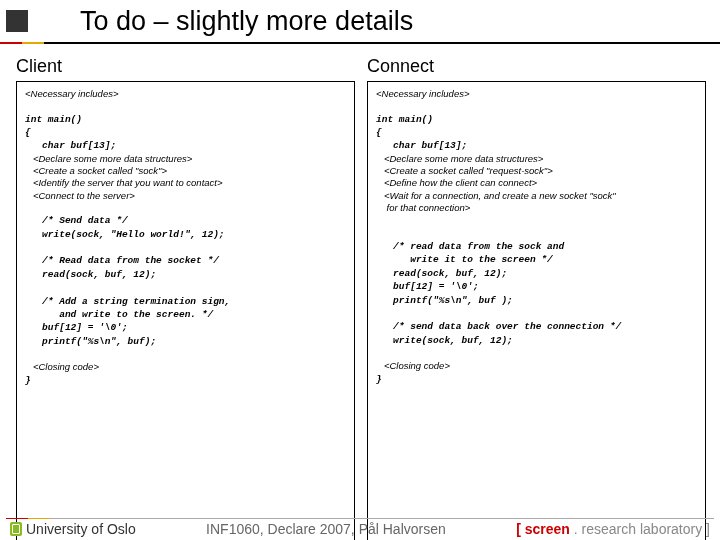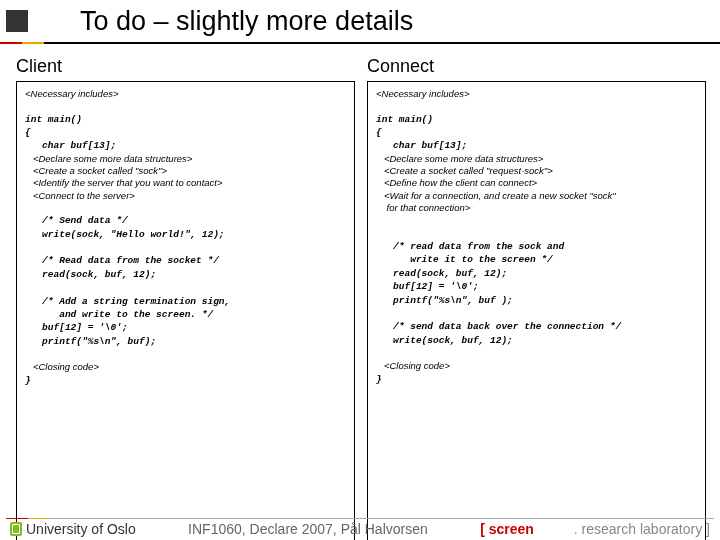--- a/index.html
+++ b/index.html
@@ -20,21 +20,21 @@
   .footer { position:absolute; bottom:0; left:0; width:100%; height:22px; }
   .footer .bar { height:1px; background:#aaa; margin:0 6px; position:relative; }
   .footer .seg2 { position:absolute; top:0; height:1px; }
   .seg2.a { left:0; width:22px; background:#c00; }
   .seg2.b { left:22px; width:22px; background:#e6a800; }
   .footrow { display:flex; justify-content:space-between; align-items:flex-start; padding:2px 10px 0 10px; font-size:14px; color:#333; }
   .uio { display:flex; align-items:center; gap:4px; }
   .uio-logo { width:12px; height:14px; background:#8b2; border-radius:2px; position:relative; }
   .uio-logo::after { content:""; position:absolute; inset:2px; border:1px solid #fff; border-radius:1px; }
   .sim { color:#c00; font-weight:bold; }
-  .simg { color:#888;margin-left:36px; }
+  .simg { color:#888; }
   .center { color:#666; }
 </style>
 </head>
 <body>
 
 <div class="titlebar">
   <div class="title-bullet"></div>
   <div class="title">To do – slightly more details</div>
 </div>
 <div class="divider">

